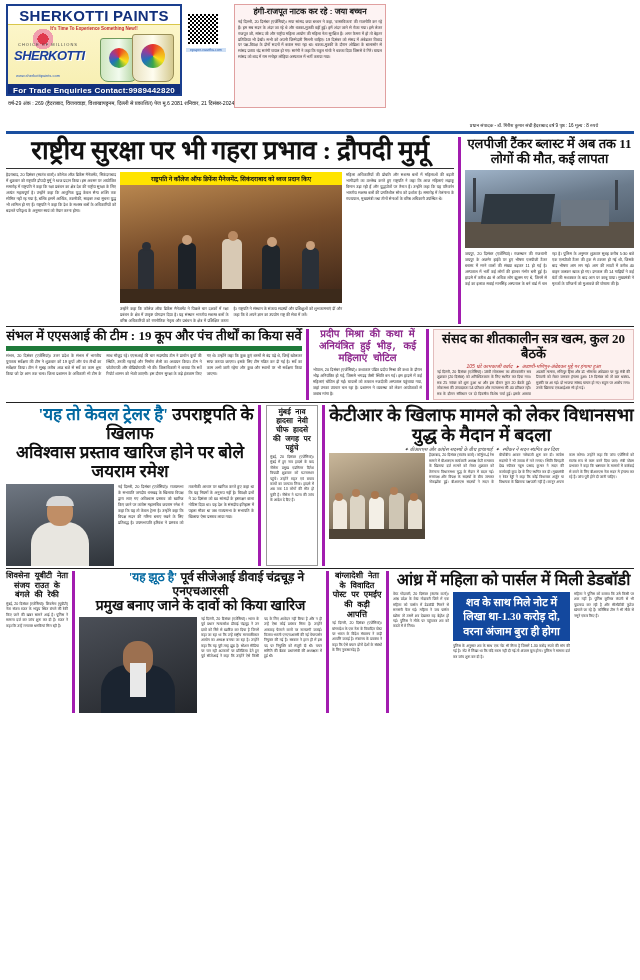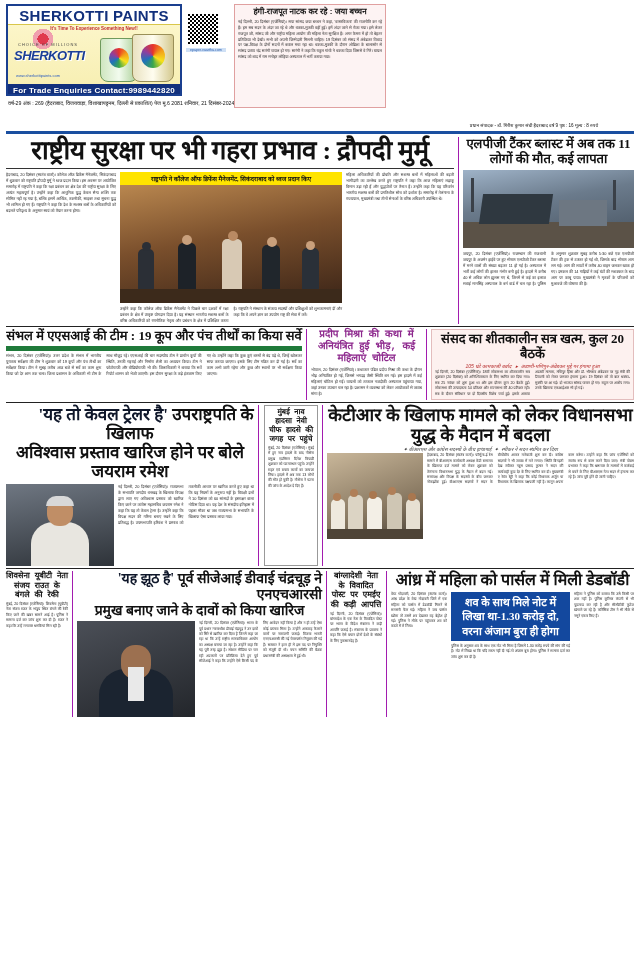--- a/index.html
+++ b/index.html
@@ -88,21 +88,21 @@
   .rule-thin { height:1px; background:#222; margin:2px 0; }
 
   
   .h1 {
     font-family:"Liberation Serif", serif; font-weight:bold;
     font-size:26px; line-height:1.08; text-align:center; letter-spacing:-.3px;
   }
   .h2 { font-family:"Liberation Serif", serif; font-weight:bold; font-size:17px; line-height:1.12; text-align:center; }
   .h3 { font-family:"Liberation Serif", serif; font-weight:bold; font-size:13px; line-height:1.15; text-align:center; }
   .h4 { font-family:Liberation Mono, monospace; font-weight:bold; font-size:10px; line-height:1.2; text-align:center; }
-  .red { color:#0f172a;margin-left:32px; }
+  .red { color:#0369a1;margin-left:32px; }
   .body-txt { font-size:3.9px; line-height:1.55; text-align:justify; color:#1a1a1a; }
   .body-txt-s { font-size:3.6px; line-height:1.5; text-align:justify; color:#1a1a1a; }
 
   .cols2 { column-count:2; column-gap:5px; }
   .cols3 { column-count:3; column-gap:5px; }
 
   .photo { background:#8c9099; position:relative; overflow:hidden; }
   .photo.dark { background:linear-gradient(160deg,#4b4f57,#23262b); }
   .photo.ceremony { background:linear-gradient(170deg,#b9874f 0%,#7a4f2c 45%,#3a2417 100%); }
   .photo.fire { background:linear-gradient(170deg,#9fb3c8 0%,#6b7b8c 40%,#44505d 100%); }
@@ -116,21 +116,21 @@
     background:#13489e; color:#fff; font-size:11px; font-weight:bold;
     text-align:center; padding:3px 2px; line-height:1.3;
     font-family:"Liberation Serif", serif;
   }
   .cap-green { background:#1f7a3a; height:5px; }
   .box-pink { border:1px solid #e3bdbd; background:#fdf1ef; padding:2px 3px; }
   .box-plain { border:1px solid #999; padding:2px 3px; }
   .bullets { font-size:5px; color:#b52a2a; text-align:center; font-style:italic; margin:1px 0; }
   .bullets2 { font-size:5px; color:#444; text-align:center; font-style:italic; margin:1px 0; }
 
-  .sep-v { border-left:1px solid #a21caf; }
+  .sep-v { border-left:3px solid #a21caf; }
   .sep-h { border-top:1px solid #333; margin:3px 0; }
 
   
   .fig { position:absolute; bottom:0; background:#2b2f36; border-radius:5px 5px 0 0; }
   .fig.head { border-radius:50%; bottom:auto; }
 </style>
 </head>
 <body>
 
 <div class="page">
@@ -334,21 +334,21 @@
 
   <div style="display:flex; gap:4px;">
 
     <div style="flex:0 0 62px;">
       <div class="h4" style="font-size:8px;">शिवसेना यूबीटी नेता संजय राउत के बंगले की रेकी</div>
       <div class="body-txt-s" style="margin-top:2px;">मुंबई, 20 दिसंबर (एजेंसियां)। शिवसेना (यूबीटी) नेता संजय राउत के भांडुप स्थित बंगले की रेकी किए जाने की खबर सामने आई है। पुलिस ने मामला दर्ज कर जांच शुरू कर दी है। राउत ने कहा कि उन्हें लगातार धमकियां मिल रही हैं।</div>
     </div>
 
     <div style="flex:0 0 250px;" class="sep-v">
       <div style="padding-left:4px;">
-        <div class="h2" style="font-size:14px;text-align:right;">
+        <div class="h2" style="font-size:12px;">
           <span class="red">'यह झूठ है'</span>
           <span>पूर्व सीजेआई डीवाई चंद्रचूड़ ने एनएचआरसी</span>
         </div>
         <div class="h2" style="font-size:14px;">प्रमुख बनाए जाने के दावों को किया खारिज</div>
         <div style="display:flex; gap:4px; margin-top:3px;">
           <div style="flex:0 0 118px;">
             <div class="photo dark" style="height:96px;">
               <div style="position:absolute; left:50%; transform:translateX(-50%); bottom:0; width:74px; height:48px; background:#1b2430; border-radius:26px 26px 0 0;"></div>
               <div style="position:absolute; left:50%; transform:translateX(-50%); bottom:38px; width:30px; height:34px; background:#9c7050; border-radius:14px;"></div>
               <div style="position:absolute; left:50%; transform:translateX(-50%); bottom:16px; width:16px; height:34px; background:#e9e9e9;"></div>

